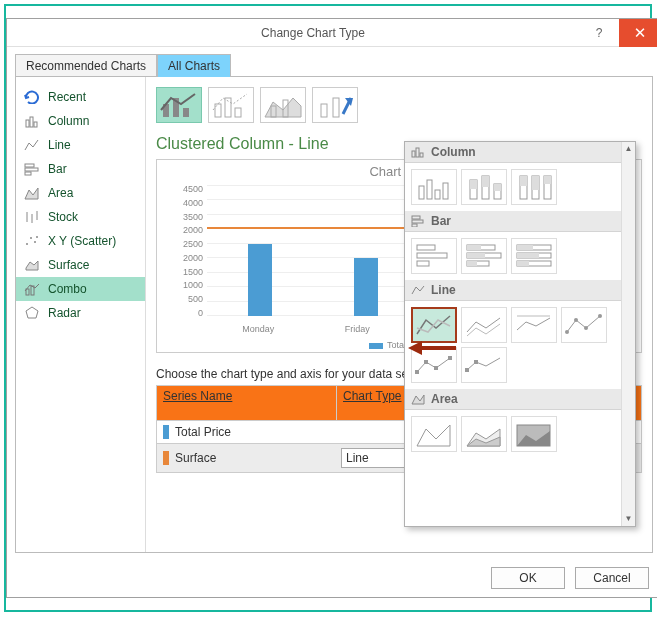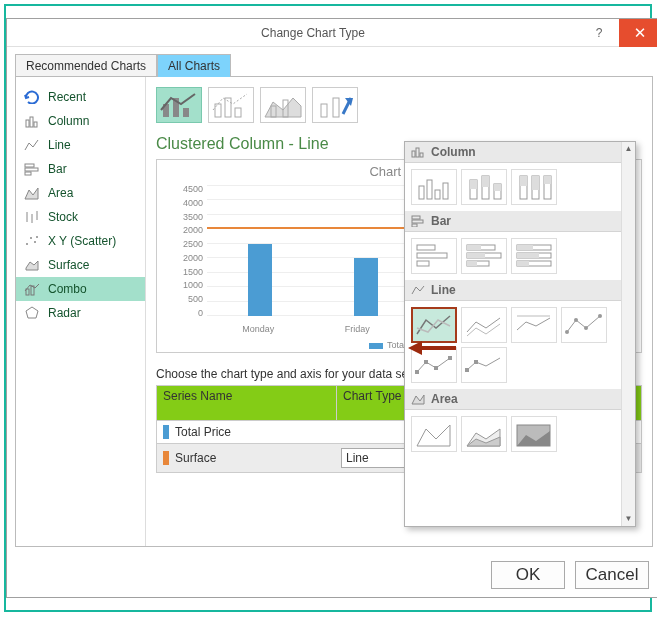--- a/index.html
+++ b/index.html
@@ -165,21 +165,22 @@
   .series-section {
     margin-top: 8px;
     font-size: 12px;
   }
   .series-header {
     display:flex;
     border:1px solid #ccc;
   }
   .series-header > div {
     padding: 3px 6px;
-    background:#84cc16;
+    background:#f97316;
+    text-decoration:underline;
   }
   .series-header > div:first-child { width:180px; border-right:1px solid #ccc;}
   .series-header > div:nth-child(2) { flex:1; border-right:1px solid #ccc;}
   .series-header > div:last-child { width:90px; text-align:center;}
   .series-row {
     display:flex;
     align-items:center;
     padding: 4px 6px;
     border-left:1px solid #ccc; border-right:1px solid #ccc; border-bottom:1px solid #ccc;
     gap:6px;
@@ -192,21 +193,21 @@
     border:1px solid #aaa; height:20px; width:180px; display:flex; align-items:center; padding:0 4px;
     justify-content:space-between; background:#fff;
   }
   .combo-arrow { font-size:9px; color:#555;}
   .axis-check { width:14px; height:14px; border:1px solid #888; background:#fff;}
   .footer {
     display:flex; justify-content:flex-end; gap:10px; padding:8px 12px;
     border-top: 0;
   }
   .btn {
-    border:1px solid #aaa; padding:3px 0; width:74px; text-align:center; background:#fdfdfd; font-size:17px;
+    border:1px solid #aaa; padding:3px 0; width:74px; text-align:center; background:#fdfdfd; font-size:12px;
   }
 
   
   .popup {
     position:absolute;
     top: 64px;
     right: 16px;
     width: 232px;
     height: 386px;
     background:#fff;

